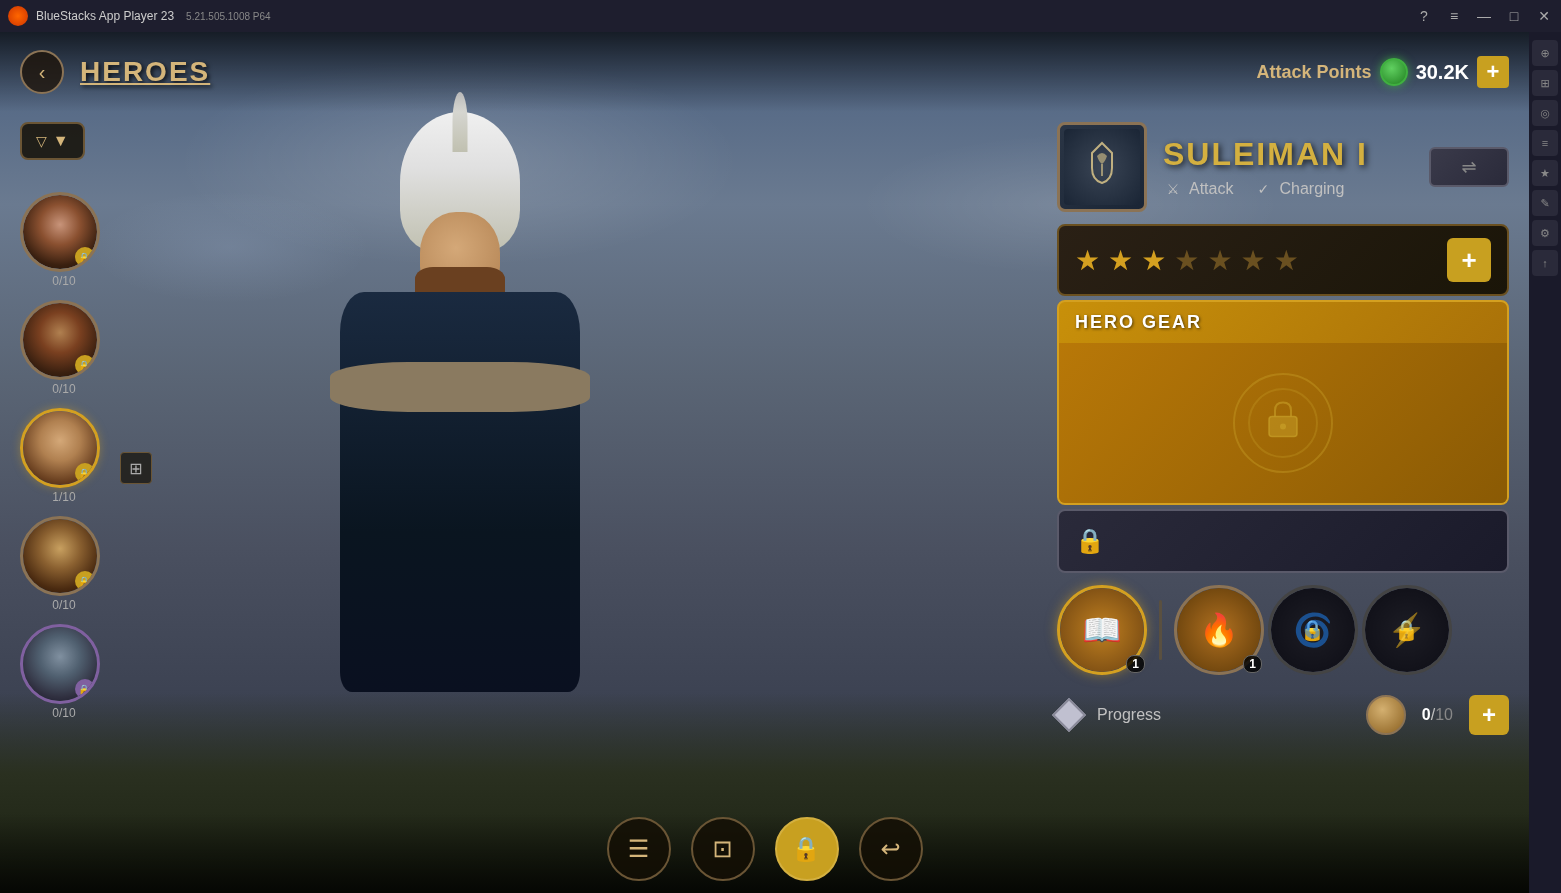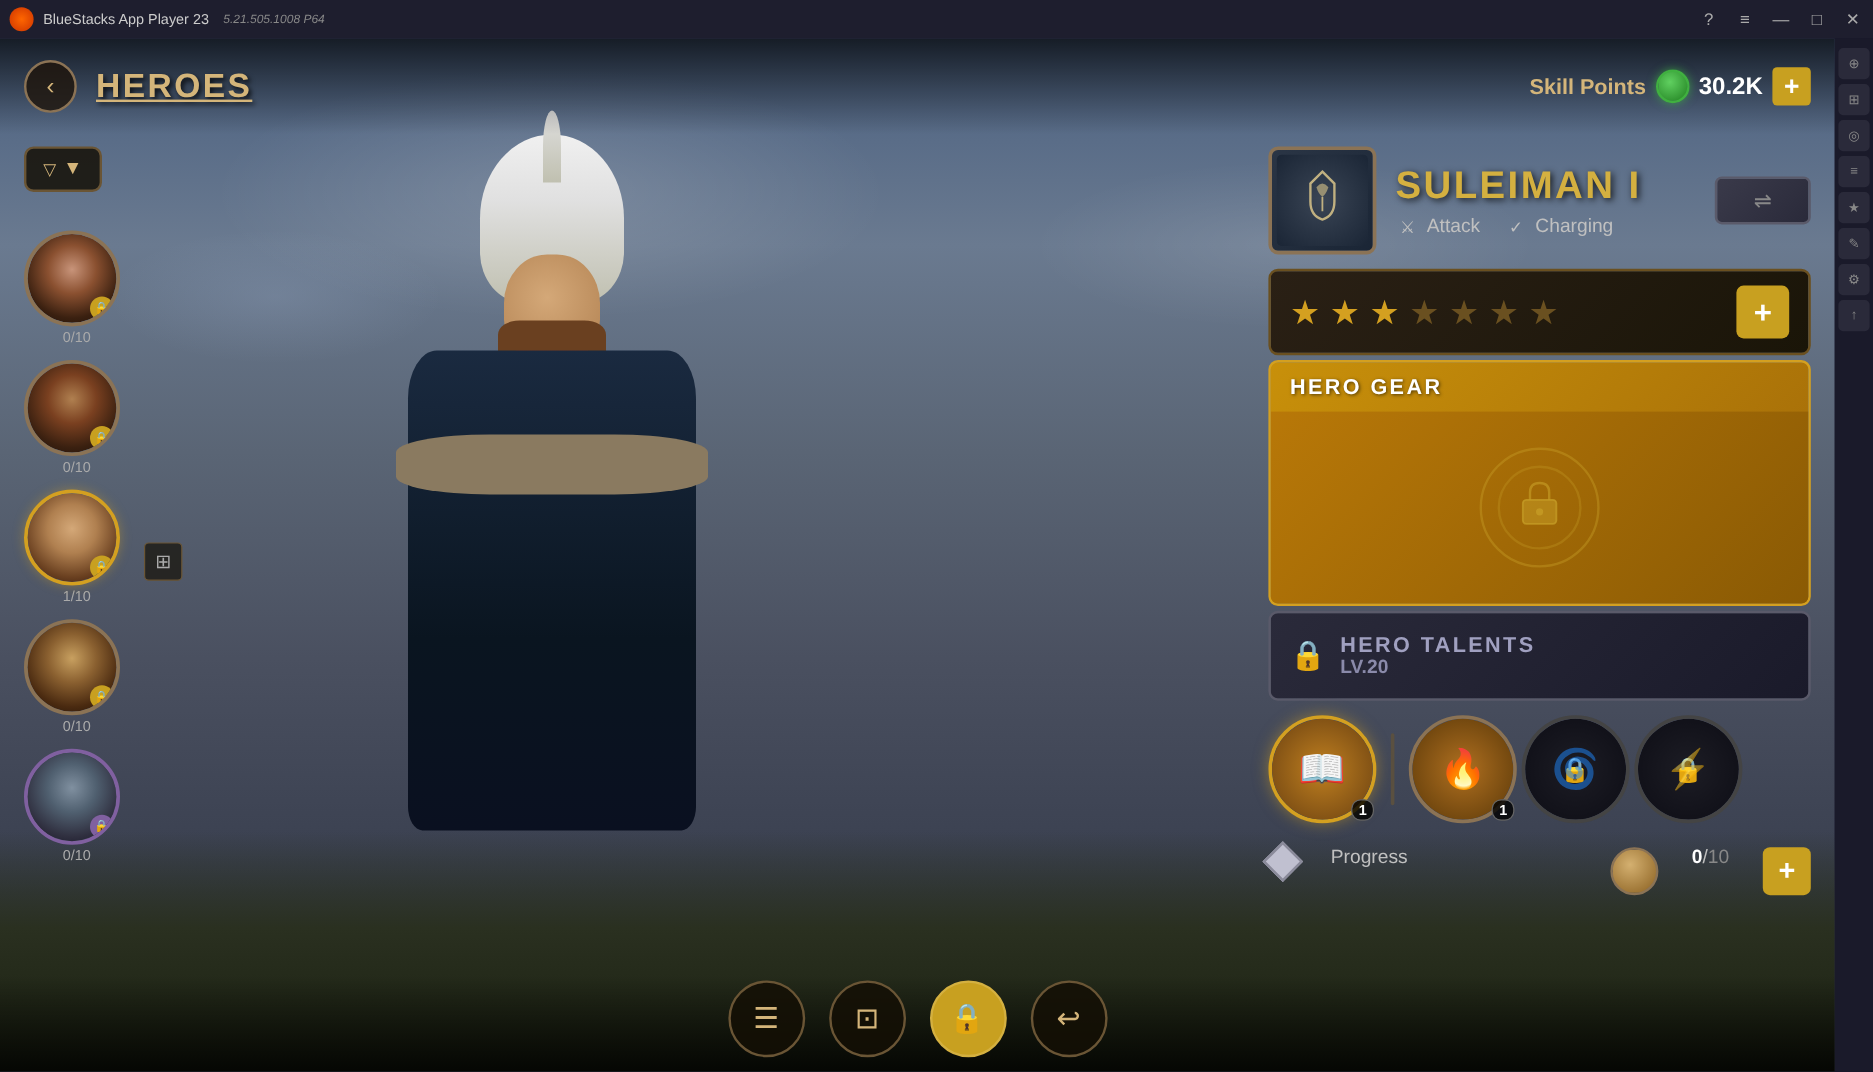--- a/index.html
+++ b/index.html
@@ -30,21 +30,20 @@
       border-radius: 50%;
     }
     .title-bar-text {
       color: #ccc;
       font-size: 12px;
     }
     .title-bar-sub {
       color: #888;
       font-size: 10px;
       margin-left: 4px;
-      font-style: italic;
     }
     .title-bar-controls {
       margin-left: auto;
       display: flex;
       gap: 12px;
       align-items: center;
     }
     .title-bar-btn {
       color: #aaa;
       font-size: 14px;
@@ -631,21 +630,22 @@
       border-radius: 50%;
       display: flex;
       align-items: center;
       justify-content: center;
       font-size: 20px;
     }
 
     
     .progress-row {
       display: flex;
-      gap: 28px;
+      align-items: center;
+      gap: 16px;
       padding: 8px 0;
     }
     .progress-diamond {
       width: 24px; height: 24px;
       background: #c0c0d0;
       transform: rotate(45deg);
       border: 2px solid #8a8a9a;
     }
     .progress-label {
       color: #c0c0c0;
@@ -745,21 +745,21 @@
 <div class="game-area">
 
   <div class="bg"></div>
 
   <div class="top-nav">
     <div class="back-btn">
       <span>‹</span>
     </div>
     <span class="heroes-title">HEROES</span>
     <div class="skill-points-area">
-      <span class="skill-points-label">Skill Points</span>
+      <span class="skill-points-label">Attack Points</span>
       <div class="skill-points-gem"></div>
       <span class="skill-points-value">30.2K</span>
       <div class="skill-plus-btn">+</div>
     </div>
   </div>
 
   <div class="filter-btn">
     <span class="filter-icon">▽</span>
     <span>▼</span>
   </div>
@@ -888,24 +888,20 @@
                 <circle cx="24" cy="32" r="3" fill="rgba(200,160,40,0.7)"></circle>
               </svg>
             </div>
           </div>
         </div>
       </div>
     </div>
 
     <div class="hero-talents-section">
       <span class="talents-lock-icon">🔒</span>
-      <div class="talents-info">
-        <span class="talents-title">HERO TALENTS</span>
-        <span class="talents-level">LV.20</span>
-      </div>
     </div>
 
     <div class="skill-icons-row">
       <div class="skill-icon-item skill-1">
         <div class="skill-icon-circle active">
           <div class="skill-icon-bg"></div>
           <span class="skill-icon-glyph">📖</span>
         </div>
         <div class="skill-badge">1</div>
       </div>

